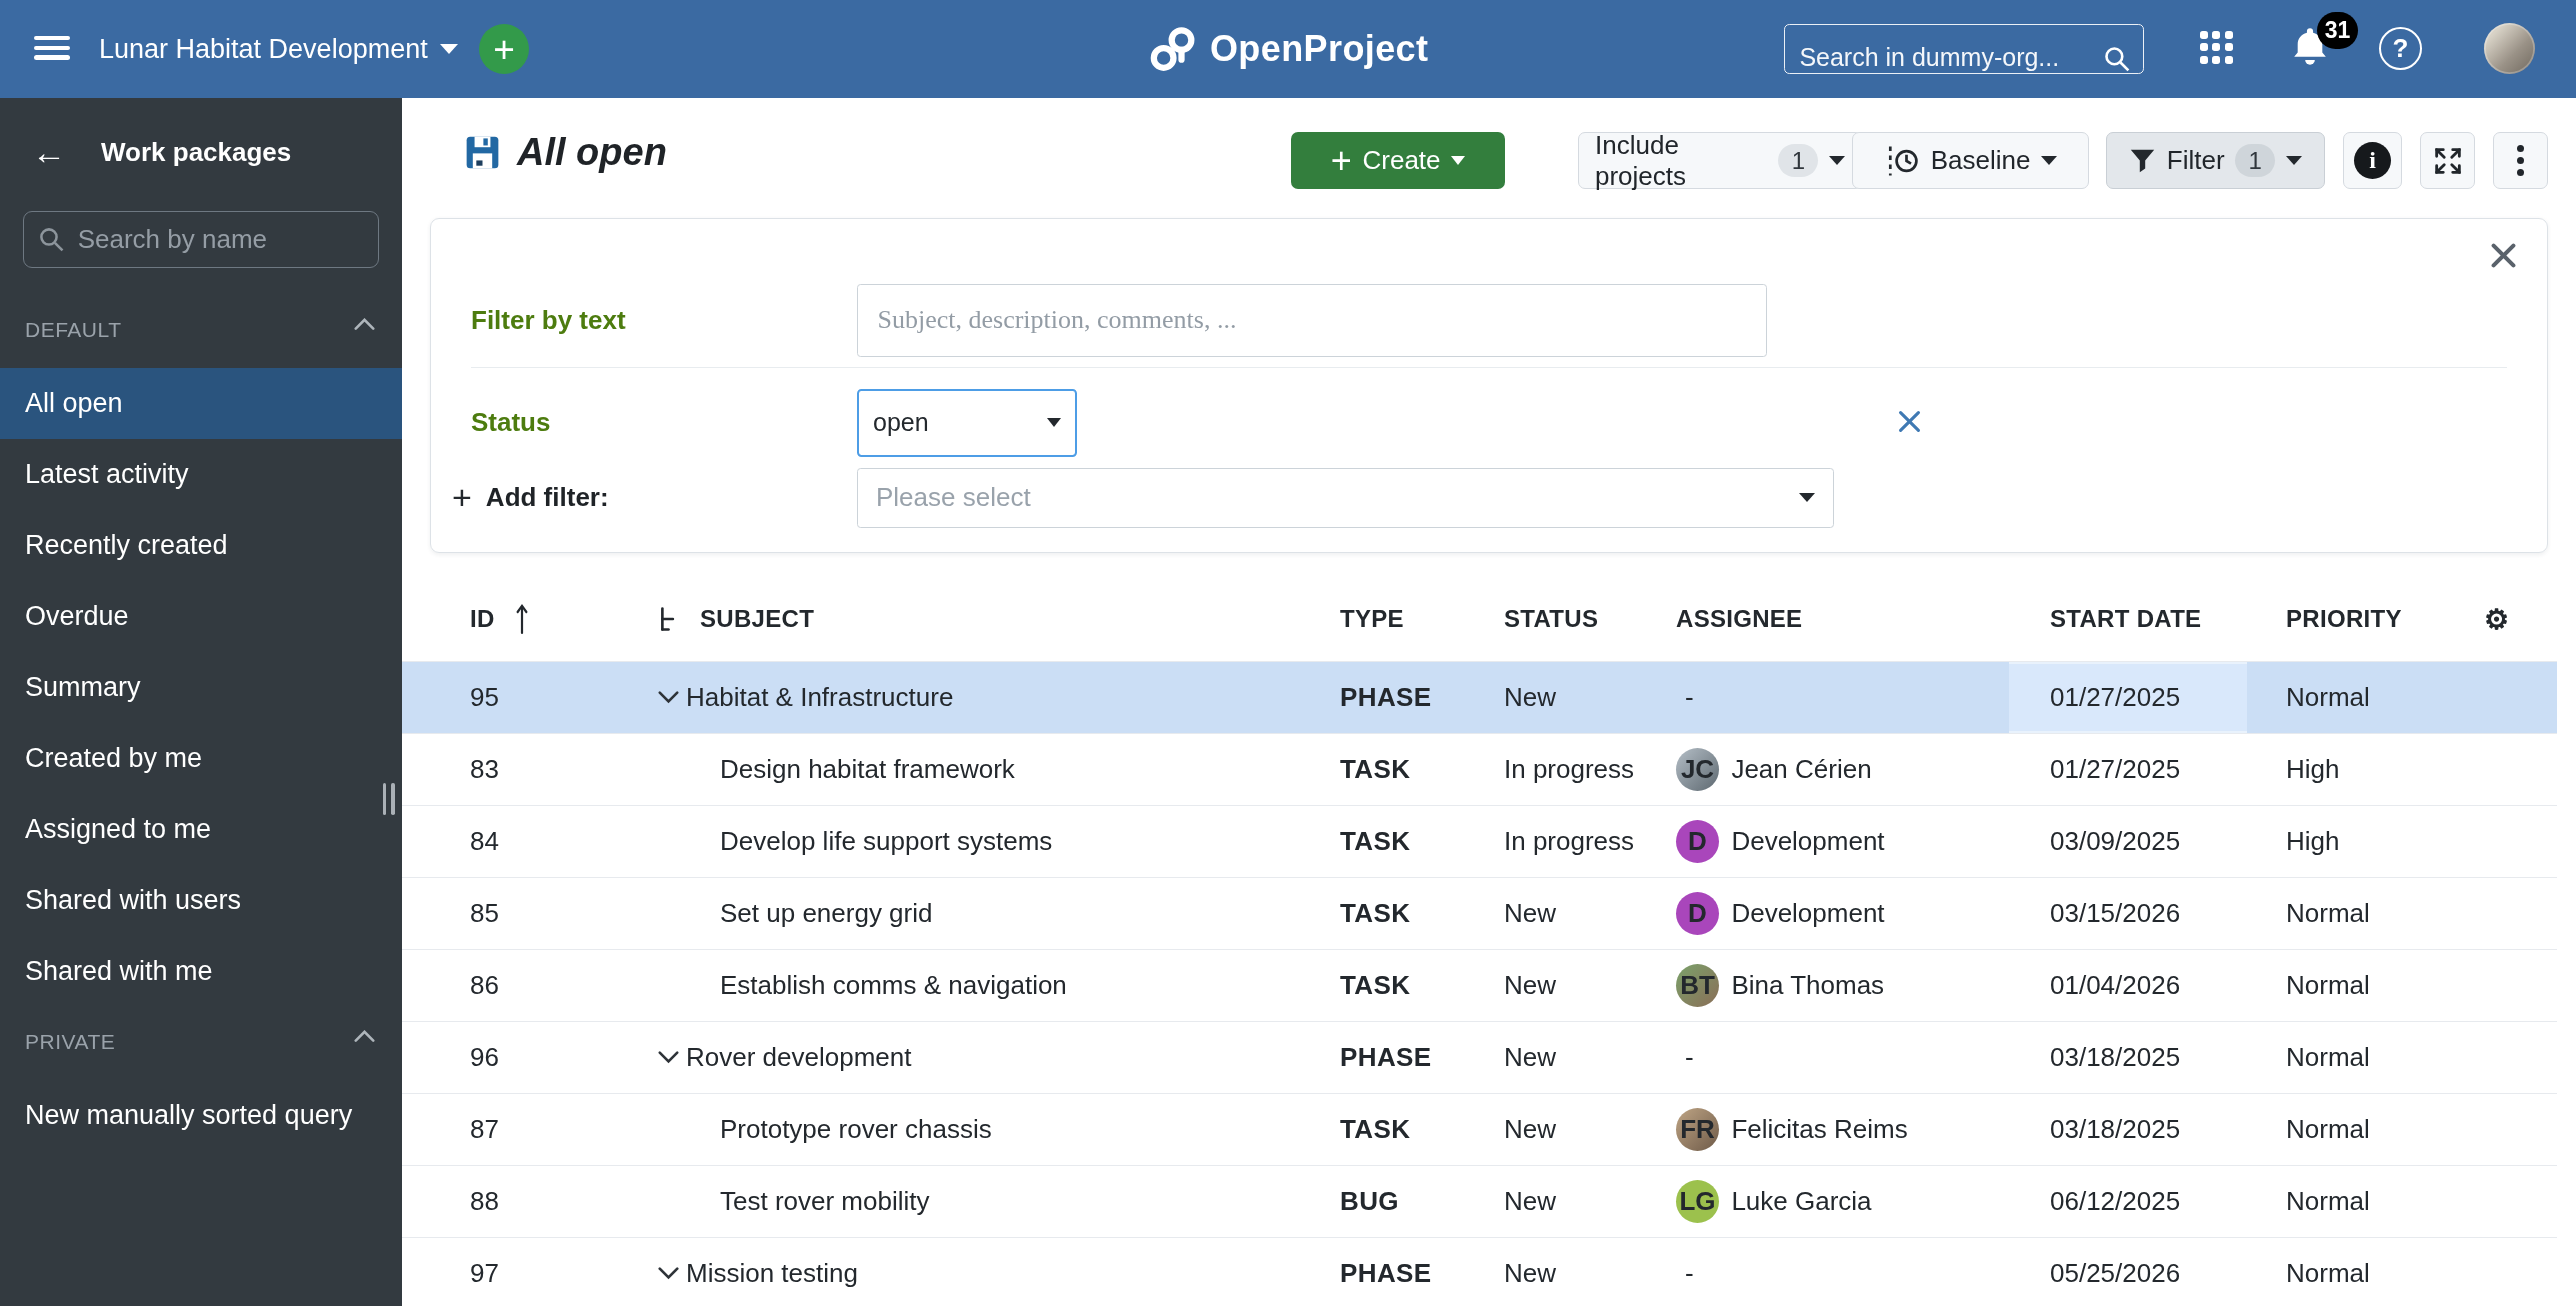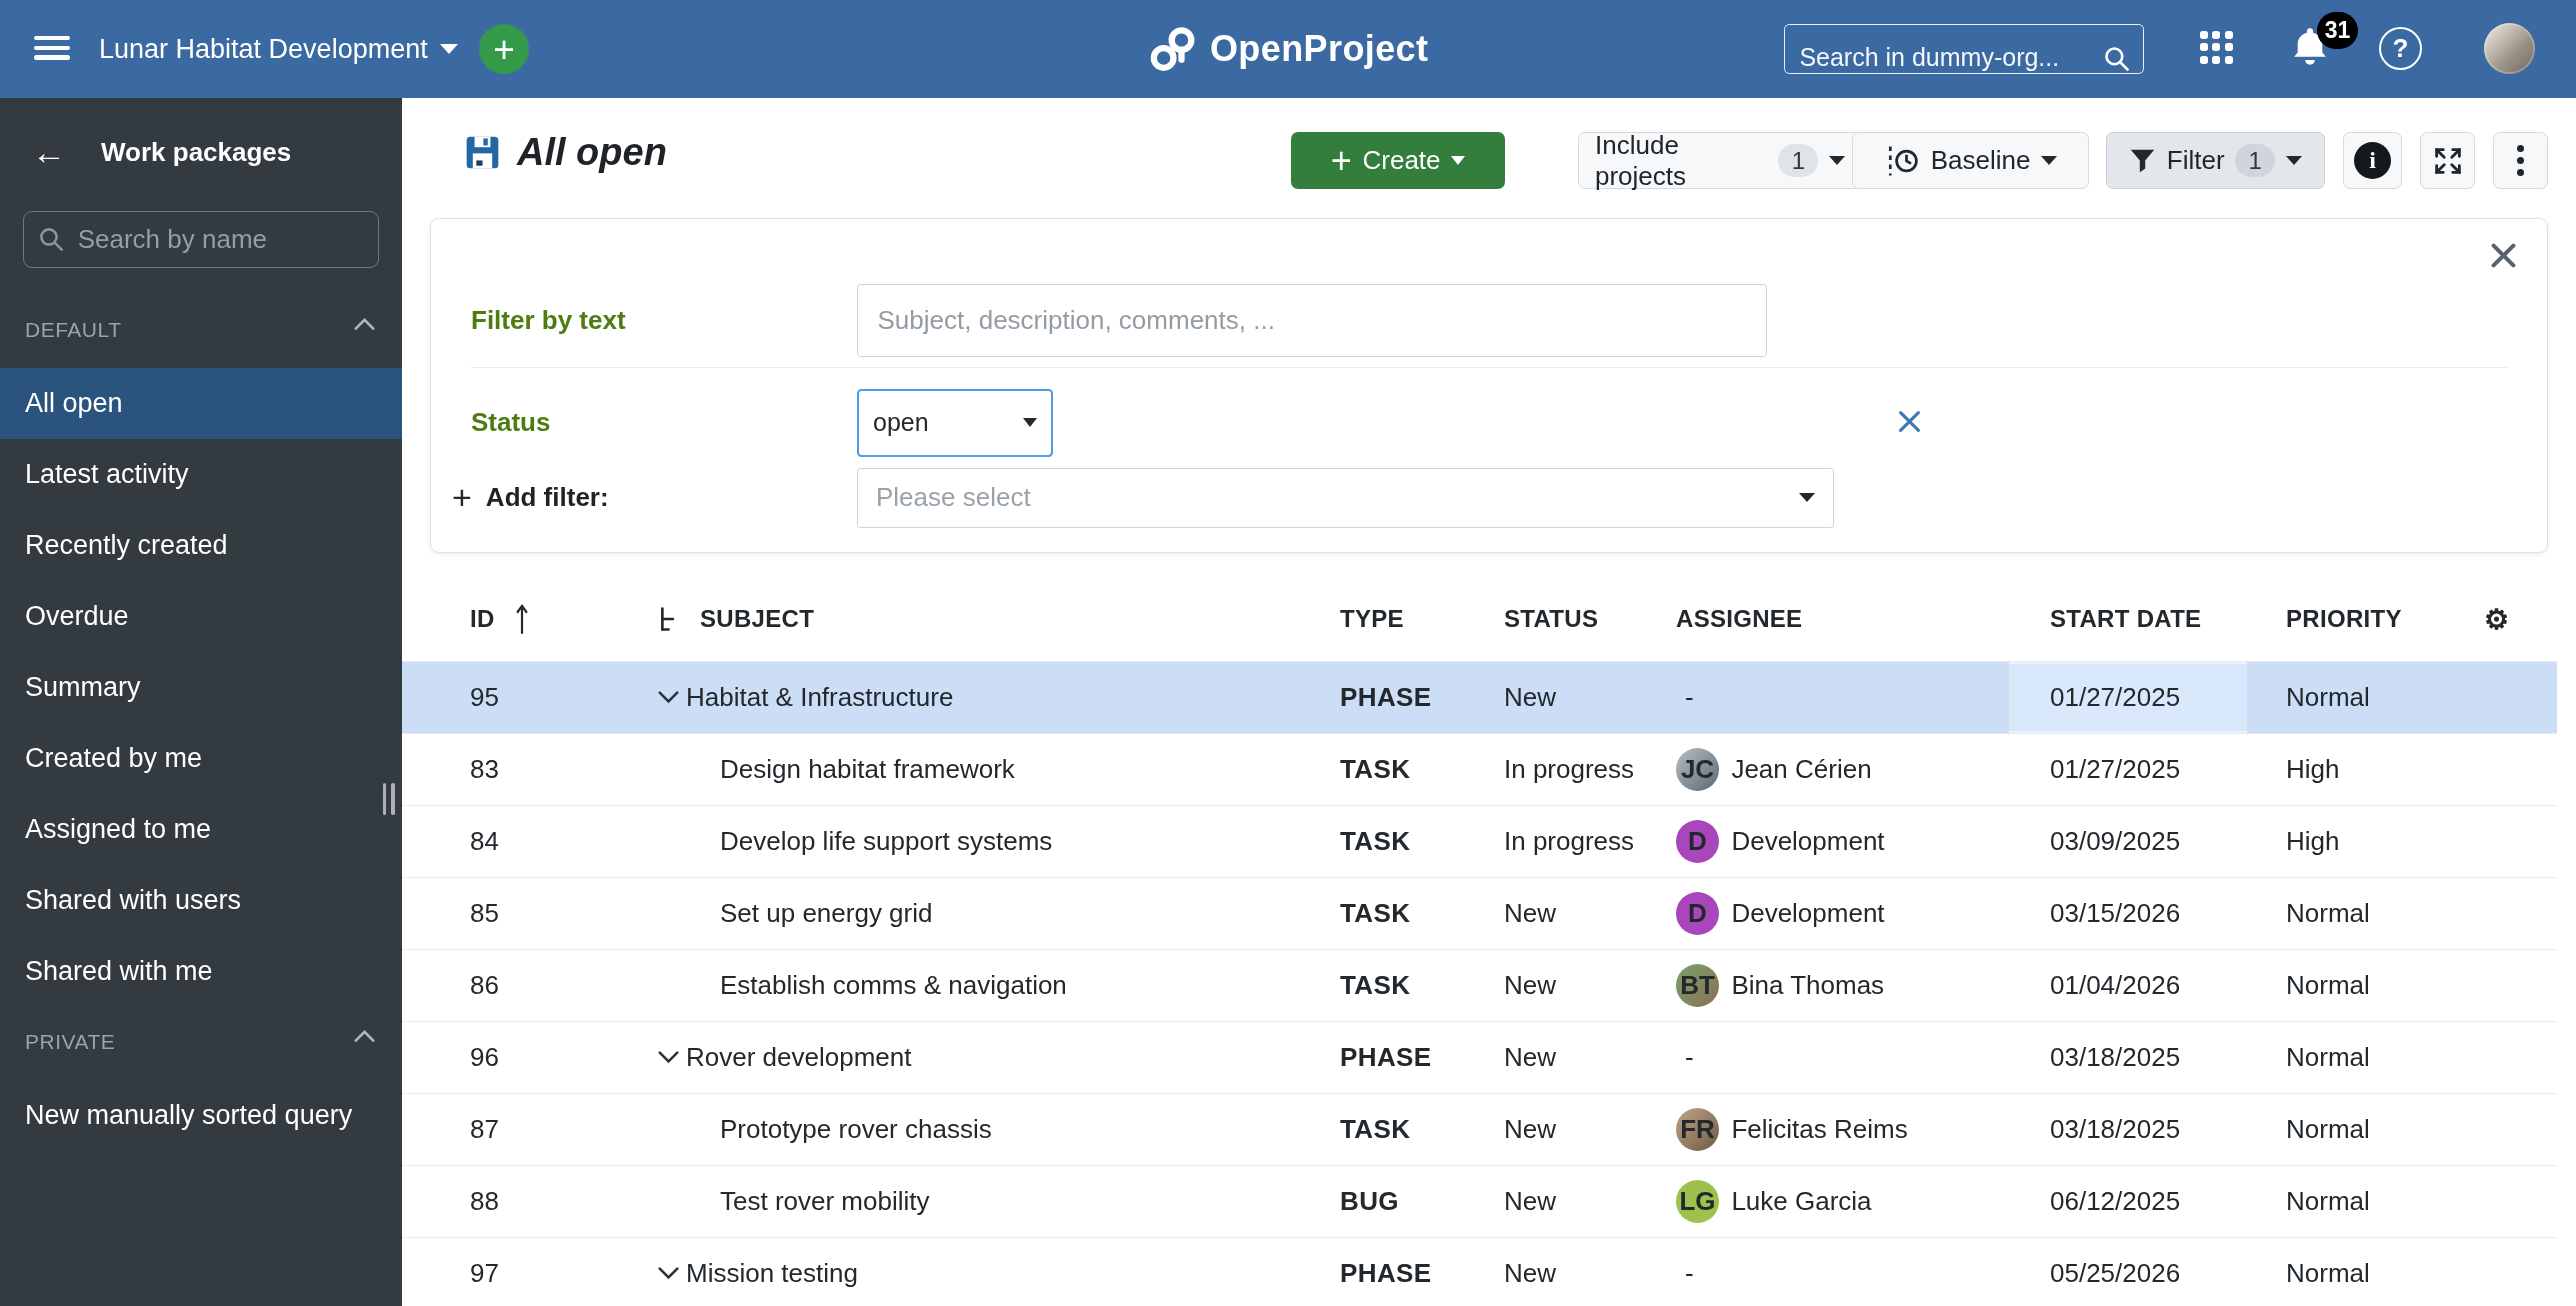--- a/index.html
+++ b/index.html
@@ -60,26 +60,26 @@
   .b-full{left:2018px;width:55px}
   .b-more{left:2091px;width:55px}
   .info-dot{width:37px;height:37px;border-radius:50%;background:#16191c;color:#fff;font-size:24px;font-weight:700;display:flex;align-items:center;justify-content:center;font-family:"Liberation Serif",serif}
   .kebab{display:flex;flex-direction:column;gap:5.3px}
   .kebab i{width:7px;height:7px;border-radius:50%;background:#21262b;display:block}
   
   .filter-panel{position:relative;margin:11.5px 28px 0 28px;height:335px;box-sizing:border-box;border:1.8px solid #dde2e7;border-radius:9px;box-shadow:0 1.8px 4.4px rgba(30,40,50,.07)}
   .f-close{position:absolute;top:23px;right:30px;cursor:pointer;line-height:0}
   .f-label{position:absolute;left:40px;display:flex;align-items:center;font-size:26px;font-weight:700;color:#4d7c0f}
   .f-lab1{top:65px;height:73px}
-  .f-text-input{position:absolute;left:426px;top:65px;width:910px;height:73px;box-sizing:border-box;border:1.8px solid #ccd3d9;border-radius:3.6px;padding:0 19.5px;font-size:26px;font-family:Liberation Sans, sans-serif;color:#23282d;outline:none}
+  .f-text-input{position:absolute;left:426px;top:65px;width:910px;height:73px;box-sizing:border-box;border:1.8px solid #ccd3d9;border-radius:3.6px;padding:0 19.5px;font-size:26px;font-family:Liberation Serif, serif;color:#23282d;outline:none}
   .f-text-input::placeholder{color:#939ca5}
   .f-divider{position:absolute;left:40px;right:40px;top:148px;border-top:1.8px solid #e8ecef}
   .f-lab2{top:168px;height:71px}
   .f-select{position:absolute;box-sizing:border-box;display:flex;align-items:center;justify-content:space-between;cursor:pointer;background:#fff}
-  .f-status{left:426px;top:170px;width:196px;height:68px;border:2.7px solid #4d9de6;border-radius:4.4px;padding:0 14px;font-size:25px;color:#23282d}
+  .f-status{left:426px;top:170px;width:220px;height:68px;border:2.7px solid #4d9de6;border-radius:4.4px;padding:0 14px;font-size:25px;color:#23282d}
   .f-remove{position:absolute;left:1466px;top:190px;cursor:pointer;line-height:0}
   .f-add{position:absolute;left:21px;top:249px;height:60px;display:flex;align-items:center;gap:14px;font-size:26px;font-weight:700;color:#1f2327}
   .f-add .plus{font-size:34px;font-weight:400;color:#23282d}
   .f-addsel{left:426px;top:249px;width:977px;height:60px;border:1.8px solid #ccd3d9;border-radius:3.6px;padding:0 18px;font-size:26px;color:#99a2ab}
   
   .table{margin:25px 19.5px 0 0}
   .thead{position:relative;height:83px;font-weight:700;font-size:24px;color:#23282d;letter-spacing:0.3px}
   .thead>div{position:absolute;top:0;height:83px;display:flex;align-items:center;gap:20px;cursor:pointer}
   .h-id{left:68px}.h-subj{left:255px}.h-type{left:938px}.h-status{left:1102px}
   .h-assignee{left:1274px}.h-date{left:1648px}.h-prio{left:1884px}.h-gear{left:2082px;font-size:28px}

